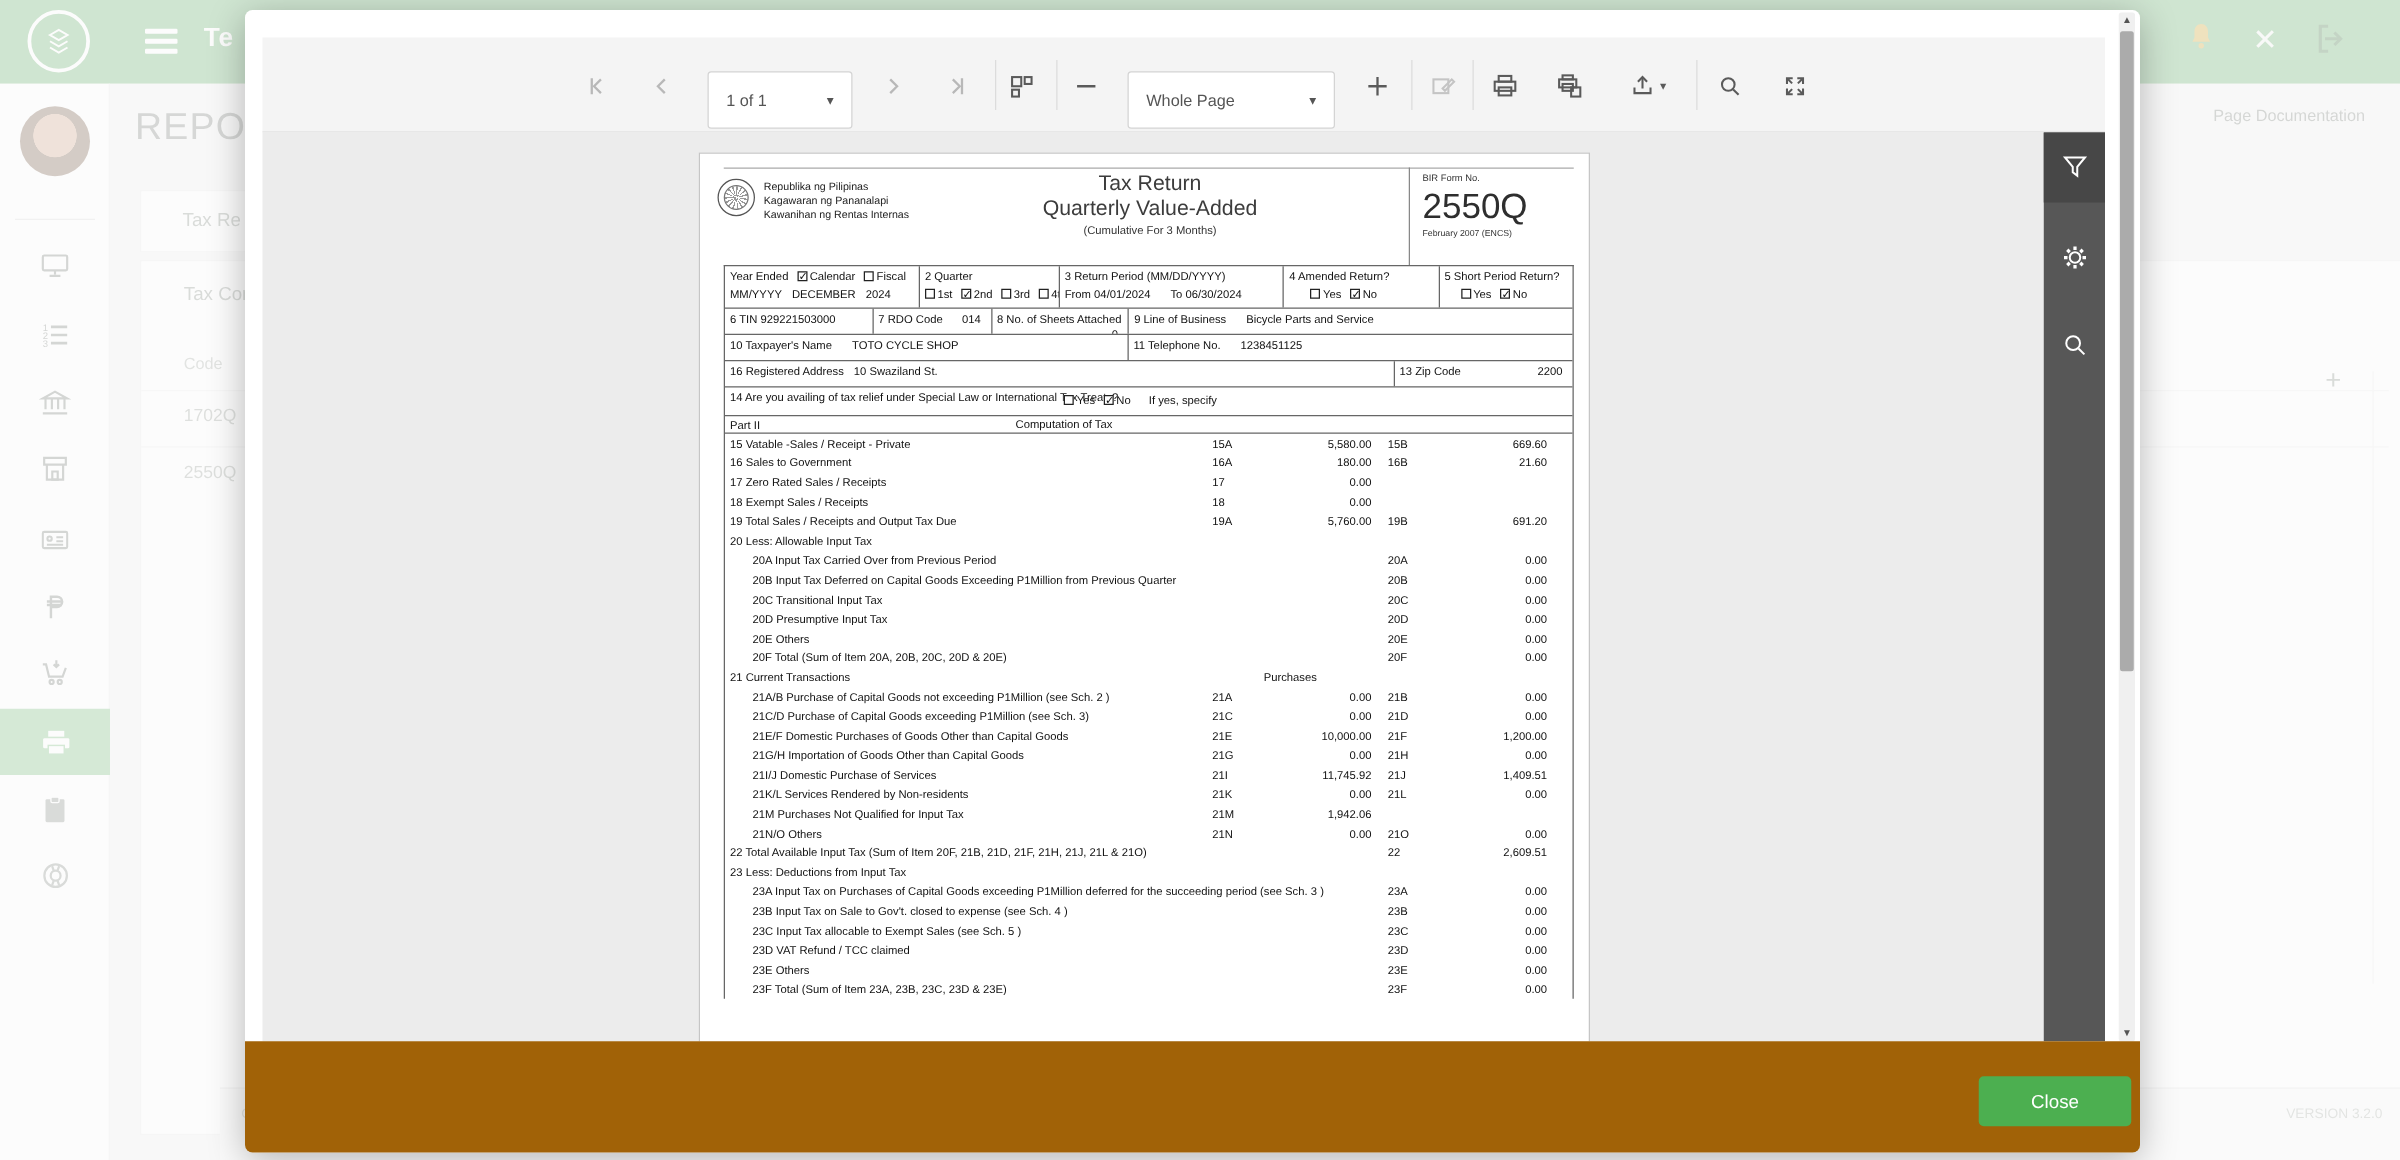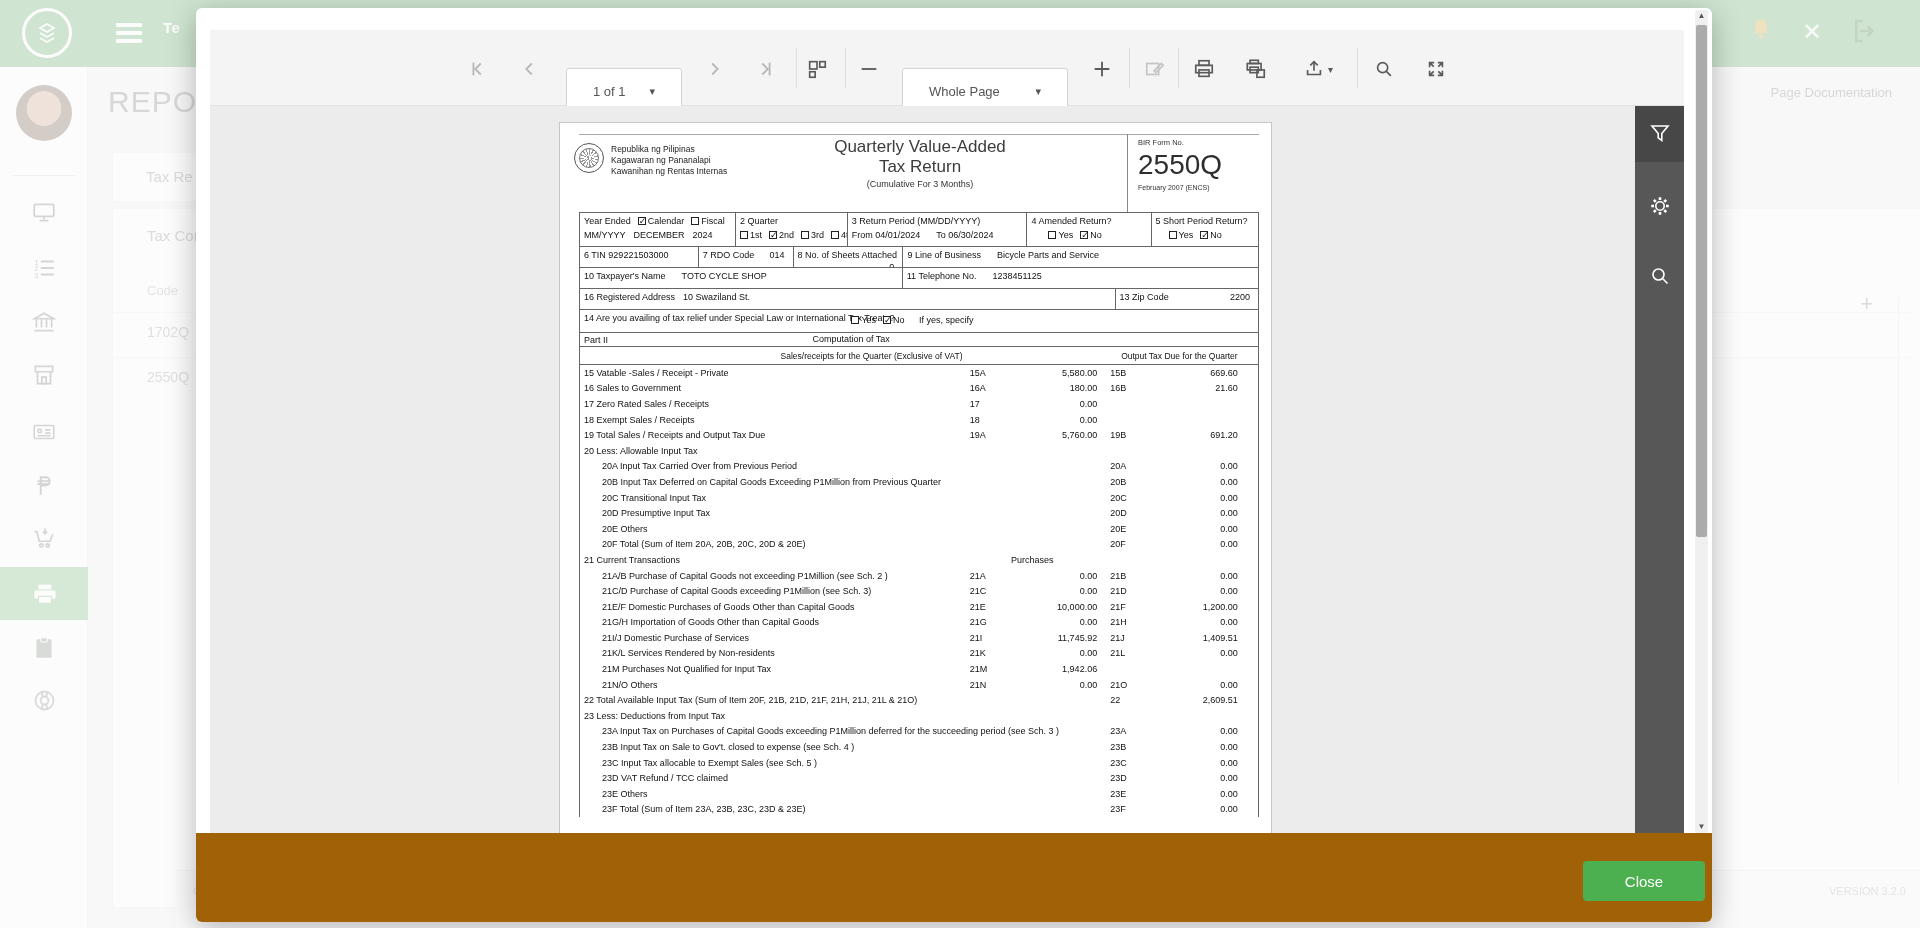--- a/index.html
+++ b/index.html
@@ -5,21 +5,21 @@
   html,body{margin:0;padding:0;background:#888;}
   *{box-sizing:border-box;font-family:"Liberation Sans",sans-serif;}
   .stage{position:relative;width:1920px;height:928px;overflow:hidden;background:#fff;}
 
   
   .bg-app{position:absolute;inset:0;z-index:0;}
   .bg-header{position:absolute;left:0;top:0;width:1920px;height:67px;background:#7dbb80;}
   .logo-circle{position:absolute;left:22px;top:8px;width:50px;height:50px;border:3px solid #fff;border-radius:50%;display:flex;align-items:center;justify-content:center;}
   .hamburger{position:absolute;left:116px;top:23px;width:26px;height:20px;cursor:pointer;}
   .hamburger i{display:block;height:4px;background:#fff;border-radius:1px;margin-bottom:4px;}
-  .app-name{position:absolute;left:163px;top:19px;color:#fff;font-size:15px;font-weight:bold;letter-spacing:.5px;}
+  .app-name{position:absolute;left:163px;top:19px;color:#fff;font-size:21px;font-weight:bold;letter-spacing:.5px;}
   .hdr-ic{position:absolute;top:16px;cursor:pointer;}
   .x-ic{color:#f4f7f4;font-size:24px;top:18px;}
   .bg-sidebar{position:absolute;left:0;top:67px;width:88px;height:861px;background:#fff;border-right:1px solid #ececec;}
   .avatar{position:absolute;left:16px;top:18px;width:56px;height:56px;border-radius:50%;background:radial-gradient(circle at 50% 42%,#d8b49c 0 40%,#8a7260 41% 100%);cursor:pointer;}
   .side-div{position:absolute;left:12px;top:108px;width:64px;height:1px;background:#dedede;}
   .side-ic{position:absolute;left:31px;cursor:pointer;}
   .side-active{position:absolute;left:0;top:500px;width:88px;height:53px;background:#8cc790;}
   .bg-main{position:absolute;left:88px;top:67px;right:0;bottom:0;background:#f4f4f4;}
   .bg-title{position:absolute;left:20px;top:18px;font-size:30px;color:#8f948f;letter-spacing:1px;}
   .bg-card1{position:absolute;left:24px;top:85px;width:400px;height:50px;background:#fff;border:1px solid #ededed;}
@@ -37,21 +37,21 @@
   .version{position:absolute;right:14px;top:14px;font-size:11px;color:#b5bab4;}
 
   
   .dim-overlay{position:absolute;inset:0;background:rgba(250,250,250,.66);z-index:10;}
 
   
   .modal{position:absolute;left:196px;top:8px;width:1516px;height:914px;background:#fff;border-radius:6px;box-shadow:0 6px 30px rgba(0,0,0,.28);z-index:20;}
   .toolbar{position:absolute;left:14px;top:22px;width:1474px;height:76px;background:#f4f4f4;border-bottom:1px solid #e2e2e2;}
   .tbtn{position:absolute;top:27px;width:24px;height:24px;display:flex;align-items:center;justify-content:center;cursor:pointer;}
   .tsep{position:absolute;top:18px;width:1px;height:40px;background:#dcdcdc;}
-  .combo{position:absolute;top:38px;height:46px;background:#fff;border:1px solid #d4d4d4;border-radius:3px;font-size:13px;color:#555;display:flex;align-items:center;padding:0 26px;cursor:pointer;}
+  .combo{position:absolute;top:27px;height:46px;background:#fff;border:1px solid #d4d4d4;border-radius:3px;font-size:13px;color:#555;display:flex;align-items:center;padding:0 14px;cursor:pointer;}
   .combo .caret{margin-left:auto;color:#555;font-size:11px;}
 
   .viewer{position:absolute;left:14px;top:98px;width:1425px;height:727px;background:#ececec;overflow:hidden;}
   .tool-side{position:absolute;left:1439px;top:98px;width:49px;height:727px;background:#575757;}
   .ts-item{width:49px;height:52px;display:flex;align-items:center;justify-content:center;cursor:pointer;}
   .ts-item.active{background:#474747;height:56px;}
   .m-scroll{position:absolute;left:1499px;top:2px;width:13px;height:823px;background:#f0f0f0;border-radius:2px;}
   .m-scroll .arr{position:absolute;left:0;width:13px;height:12px;font-size:8px;color:#555;text-align:center;line-height:12px;cursor:pointer;}
   .m-scroll .thumb{position:absolute;left:1px;top:15px;width:11px;height:512px;background:#ababab;border-radius:2px;cursor:grab;}
   .modal-footer{position:absolute;left:0;bottom:0;width:1516px;height:89px;background:#a16207;border-radius:0 0 6px 6px;}
@@ -342,22 +342,22 @@
     <div class="viewer" style="background: rgb(236, 236, 236);">
       <div class="doc-page">
         <div class="hdr-topline"></div>
         <div class="seal"></div>
         <div class="agency">
           <div>Republika ng Pilipinas</div>
           <div>Kagawaran ng Pananalapi</div>
           <div>Kawanihan ng Rentas Internas</div>
         </div>
         <div class="doc-title">
+          <div>Tax Return</div>
           <div>Quarterly Value-Added</div>
-          <div>Tax Return</div>
         </div>
         <div class="doc-sub">(Cumulative For 3 Months)</div>
         <div class="fno-box">
           <div class="fno-lab">BIR Form No.</div>
           <div class="fno">2550Q</div>
           <div class="fno-rev">February 2007 (ENCS)</div>
         </div>
 
         <div class="ftable">
 
@@ -407,24 +407,20 @@
               <span style="position:absolute;left:39%;top:4px"><span class="cb"></span><span>Yes</span><span class="cb checked"></span><span>No</span></span>
               <span style="position:absolute;left:50%;top:4px">If yes, specify</span>
             </div>
           </div>
 
           <div class="frow partii">
             <span class="plab">Part II</span>
             <span class="ptit">Computation of Tax</span>
           </div>
 
-          <div class="frow colhdr">
-            <span class="chl">Sales/receipts for the Quarter (Exclusive of VAT)</span>
-            <span class="chr">Output Tax Due for the Quarter</span>
-          </div>
 
           <div>
               <div class="p2row">
                 <span class="lbl">15  Vatable -Sales / Receipt - Private</span>
                 <span class="c1">15A</span>
                 <span class="v1">5,580.00</span>
                 <span class="c2">15B</span>
                 <span class="v2">669.60</span>
               </div>
               <div class="p2row">

